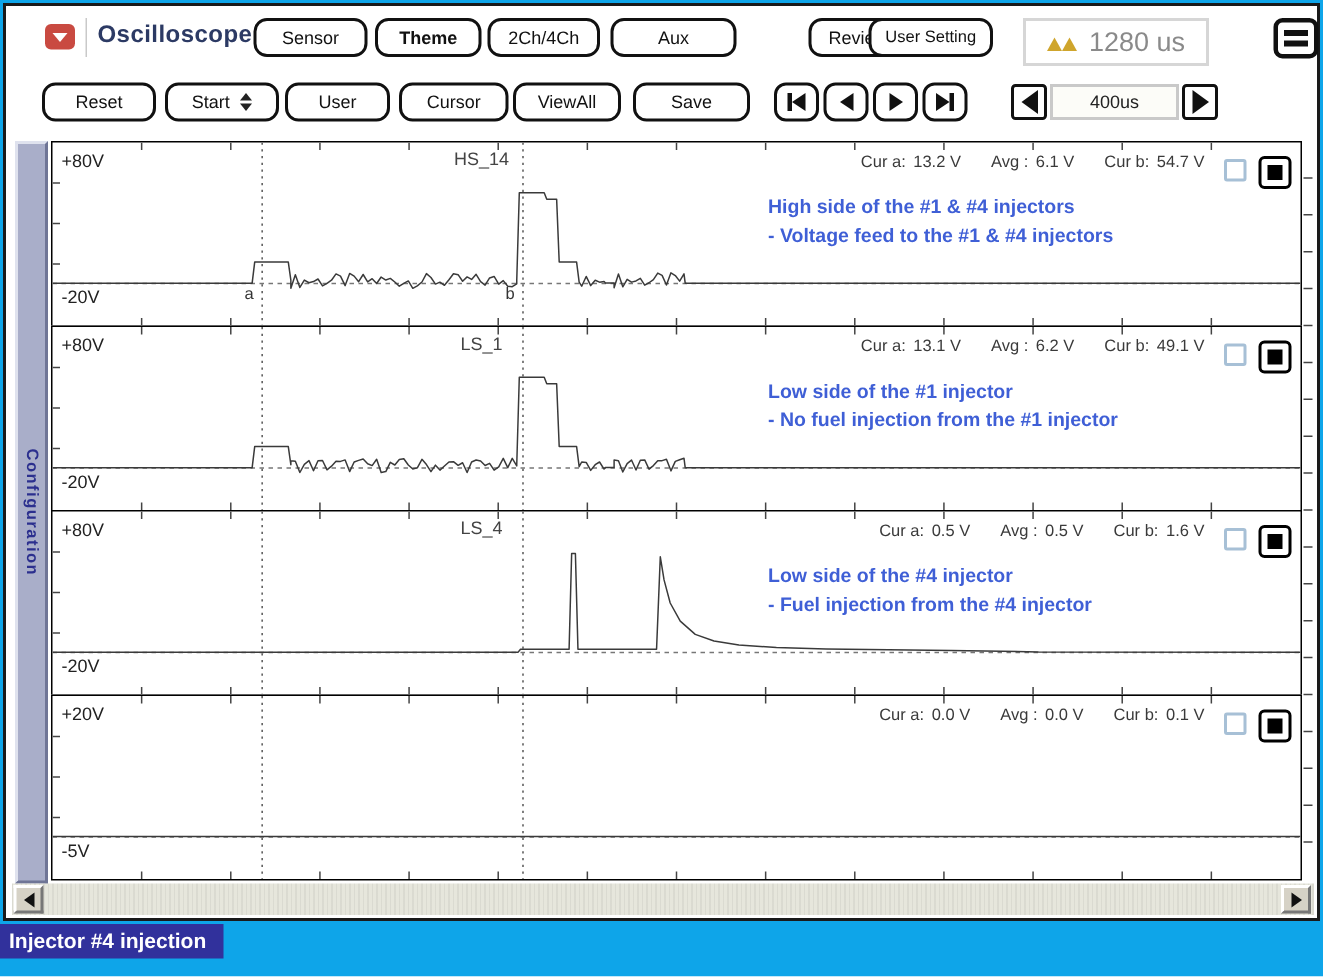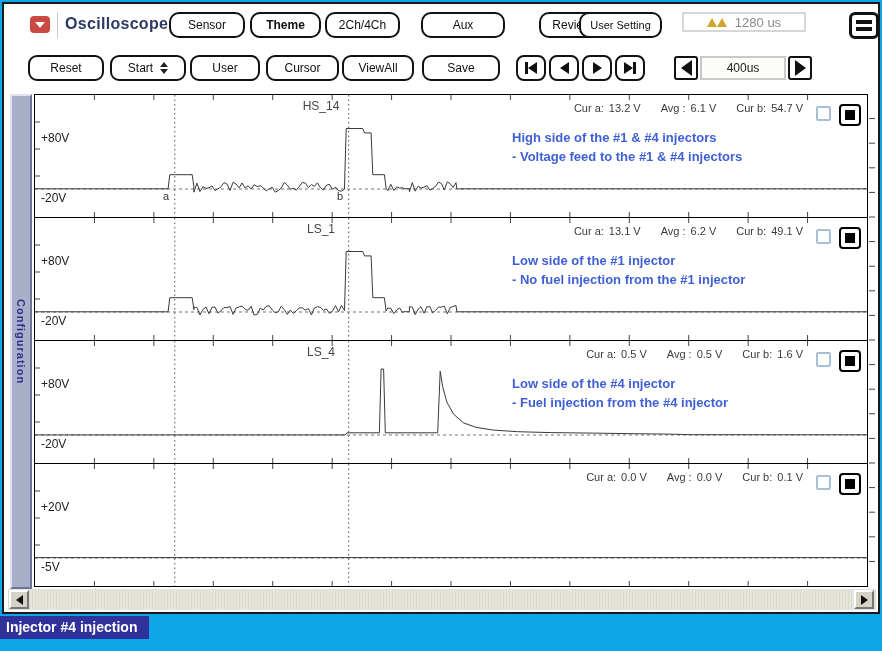--- a/index.html
+++ b/index.html
@@ -3,30 +3,30 @@
 <meta charset="utf-8">
 <style>
   html,body{margin:0;padding:0;background:#fff;}
   #app{position:relative;width:882px;height:651px;background:#0ea5e9;font-family:"Liberation Sans",sans-serif;overflow:hidden;}
   #win{position:absolute;left:2px;top:2px;width:874px;height:608px;border:2px solid #1a1a1a;background:#fff;}
 
   
   .btn{position:absolute;height:26px;border:2px solid #111;border-radius:9px;background:#fff;
        font-size:12px;color:#111;display:flex;align-items:center;justify-content:center;
        padding:0 8px;box-sizing:border-box;white-space:nowrap;cursor:default;}
-  .row1{top:8px;border-radius:10px;} .row2{top:51px;}
+  .row1{top:8px;} .row2{top:51px;}
 
   #app-icon{position:absolute;left:26px;top:12px;width:20px;height:17px;background:#c94a41;border-radius:4px;
             display:flex;align-items:center;justify-content:center;}
   #app-icon .tri{width:0;height:0;border-left:5px solid transparent;border-right:5px solid transparent;border-top:6px solid #fff;}
   #title-divider{position:absolute;left:53px;top:8px;width:1px;height:26px;background:#c9c9c9;}
   #title{position:absolute;left:61px;top:11px;font-size:16px;font-weight:bold;color:#2c3a64;letter-spacing:0.3px;}
 
-  #sample-box{position:absolute;left:678px;top:8px;width:124px;height:20px;border:2px solid #d6d6d6;background:#fff;
-              display:flex;align-items:center;justify-content:center;gap:8px;color:#8a8a8a;font-size:13px;box-sizing:border-box;}
+  #sample-box{position:absolute;left:678px;top:8px;width:124px;height:32px;border:2px solid #d6d6d6;background:#fff;
+              display:flex;align-items:center;justify-content:center;gap:8px;color:#8a8a8a;font-size:18px;box-sizing:border-box;}
   .gold-tri{width:0;height:0;border-left:5px solid transparent;border-right:5px solid transparent;border-bottom:9px solid #cfa52c;display:inline-block;}
   #menu-btn{position:absolute;left:845px;top:8px;width:30px;height:27px;border:3px solid #111;border-radius:6px;
             box-sizing:border-box;display:flex;flex-direction:column;align-items:center;justify-content:center;gap:3px;background:#fff;}
   #menu-btn .bar{width:16px;height:4px;background:#111;}
 
   .spin{display:inline-flex;flex-direction:column;gap:2px;margin-left:7px;}
   .spin i{display:block;width:0;height:0;border-left:4px solid transparent;border-right:4px solid transparent;}
   .spin .up{border-bottom:5px solid #222;} .spin .dn{border-top:5px solid #222;}
 
   .nav{width:30px;height:26px;border-radius:8px;padding:0;}
@@ -48,21 +48,21 @@
   #sidebar span{writing-mode:vertical-rl;text-orientation:sideways;font-size:11px;font-weight:bold;color:#2b2f8e;letter-spacing:1px;}
 
   
   .panel{position:absolute;left:30px;width:832px;height:122px;border:1px solid #000;background:#fff;}
   .panel svg{position:absolute;left:0;top:0;}
   .tick{stroke:#444;stroke-width:1;}
   .zero{stroke:#777;stroke-width:1;stroke-dasharray:3,3;}
   .cur{stroke:#555;stroke-width:1;stroke-dasharray:1.5,3;}
   .trace{fill:none;stroke:#3a3a3a;stroke-width:1;stroke-linejoin:round;}
   .vlabel{position:absolute;left:6px;font-size:12px;color:#222;}
-  .vmax{top:5px;margin-top:31px;} .vmin{bottom:12px;}
+  .vmax{top:5px;} .vmin{bottom:12px;}
   .chname{position:absolute;left:236px;top:4px;width:100px;text-align:center;font-size:12px;color:#444;}
   .readout{position:absolute;top:7px;right:64px;display:flex;gap:20px;font-size:11px;color:#3a3a3a;white-space:nowrap;}
   .readout .pair{display:flex;gap:5px;}
   .checkbox{position:absolute;top:11px;right:36px;width:15px;height:15px;border:2px solid #a7c0d6;border-radius:2px;background:#fff;box-sizing:border-box;}
   .sqbtn{position:absolute;top:9px;right:6px;width:22px;height:22px;border:2px solid #000;border-radius:4px;background:#fff;
          box-sizing:border-box;display:flex;align-items:center;justify-content:center;}
   .sqbtn .sq{width:10px;height:10px;background:#000;}
   .annot{position:absolute;left:477px;top:33px;font-size:13px;font-weight:bold;color:#3f5fd6;line-height:19px;white-space:nowrap;}
   .cursor-tag{position:absolute;top:95px;font-size:11px;color:#333;}
 
@@ -88,21 +88,21 @@
 <div id="win">
 
   <div id="app-icon">
         <div class="tri"></div>
       </div>
   <div id="title-divider"></div>
   <div id="title">Oscilloscope</div>
   <div class="btn row1" style="left:165px;width:76px;">Sensor</div>
   <div class="btn row1" style="left:246px;width:71px;font-weight:bold;">Theme</div>
   <div class="btn row1" style="left:321px;width:75px;">2Ch/4Ch</div>
-  <div class="btn row1" style="left:417px;width:84px;">Aux</div>
+  <div class="btn row1" style="left:403px;width:84px;">Aux</div>
   <div class="btn row1" style="left:506px;width:66px;margin-left:29px;">Review</div>
   <div class="btn row1" style="left:575px;width:83px;font-size:11px;">User Setting</div>
   <div id="sample-box">
     <span><i class="gold-tri"></i><i class="gold-tri"></i></span>
     <span>1280 us</span>
   </div>
   <div id="menu-btn">
         <div class="bar"></div>
         <div class="bar"></div>
       </div>

